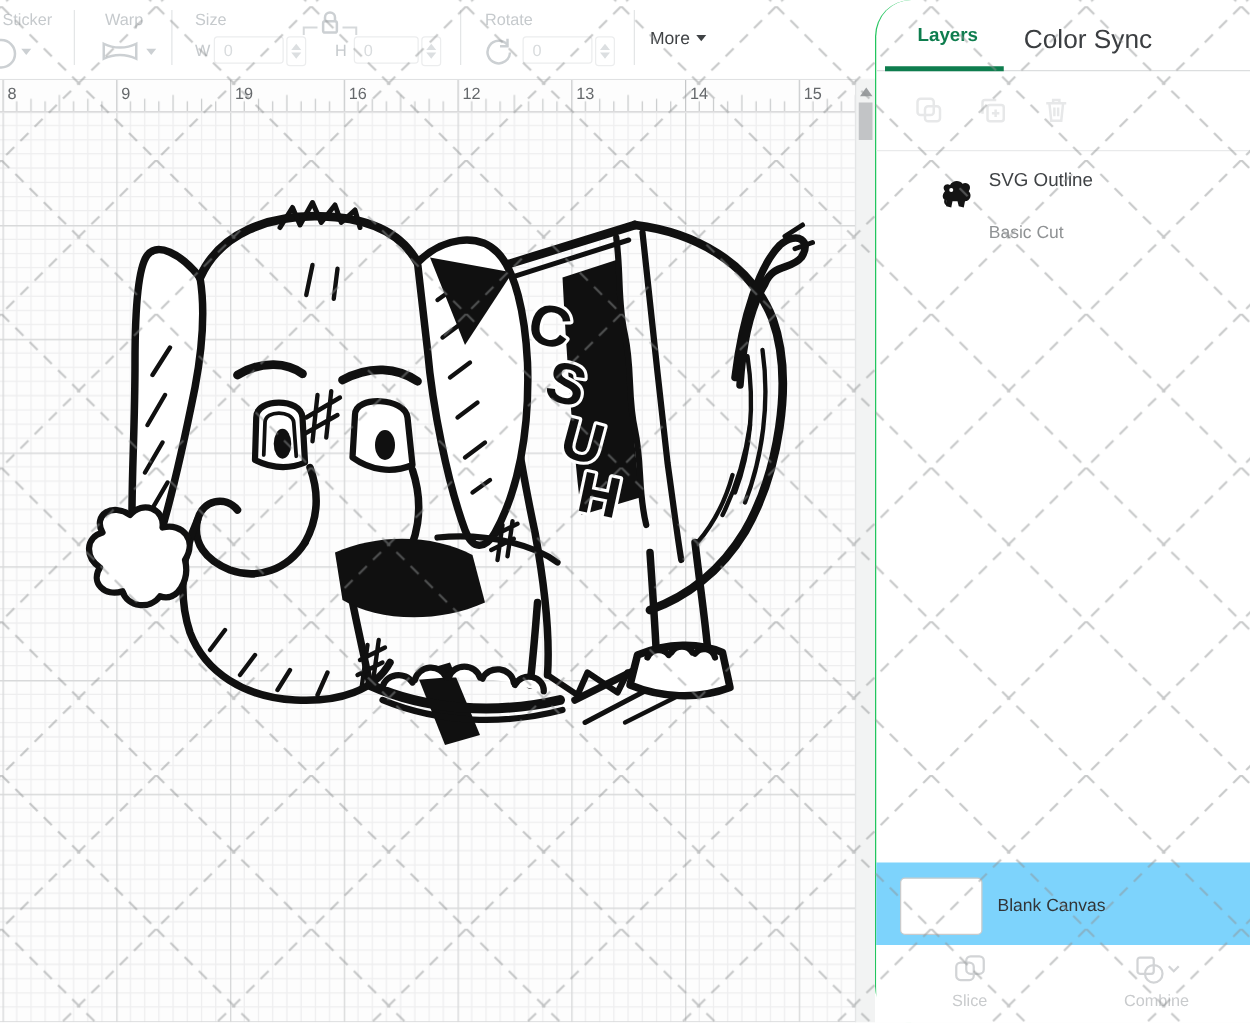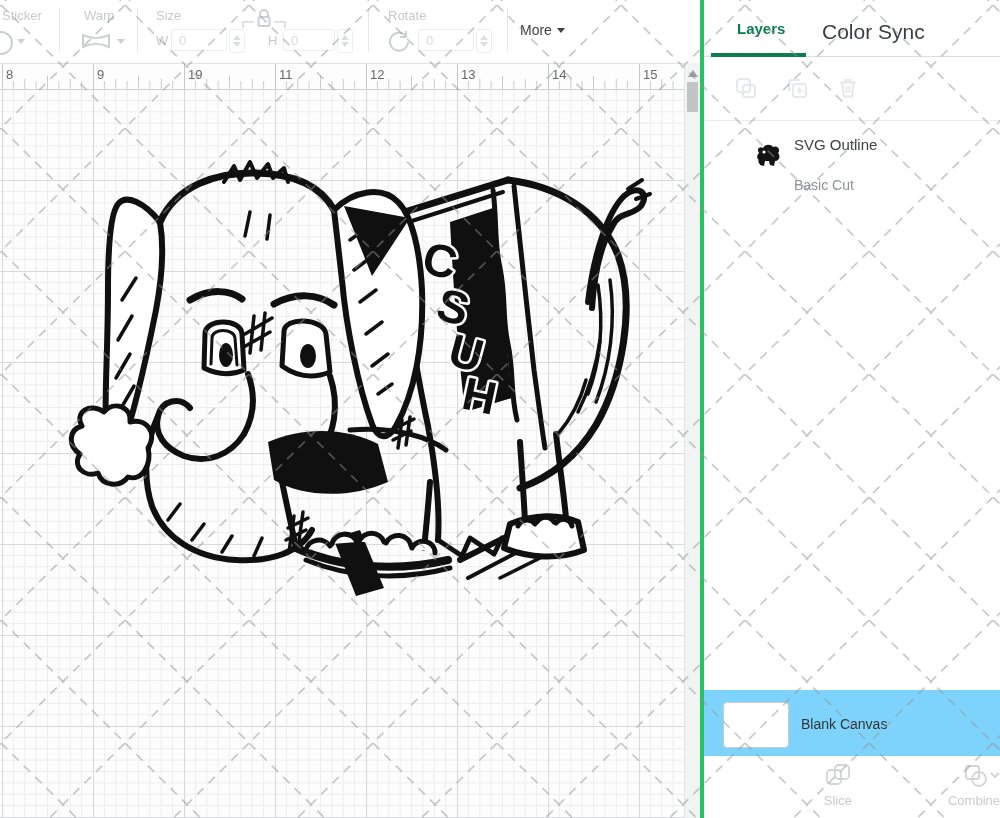--- a/index.html
+++ b/index.html
@@ -36,37 +36,37 @@
   #more-btn .car-dn{border-top-color:#3f4245;}
   #sticker-icon{position:absolute;left:-11px;top:31px;width:20px;height:20px;border:2px solid #ccd0d3;border-radius:50%;}
 
   
   #vscroll{left:684px;top:63px;width:16px;height:755px;background:#f2f3f3;border-left:1px solid #e4e5e6;box-sizing:border-box;}
   #vscroll-up{position:absolute;left:3px;top:7px;width:0;height:0;
       border-left:5px solid transparent;border-right:5px solid transparent;border-bottom:7px solid #9b9ea0;}
   #vscroll-thumb{position:absolute;left:2px;top:19px;width:11px;height:30px;background:#c2c4c6;}
 
   
-  #panel{left:700px;top:0;width:300px;height:818px;background:#fff;border-left:4px solid #22c55e;box-sizing:border-box;}
+  #panel{left:700px;top:0;width:300px;height:818px;background:#fff;border-left:1px solid #22c55e;box-sizing:border-box;border-radius:29px;}
   #tabs{position:absolute;left:0;top:0;width:100%;height:58px;}
   #tabs .rule{position:absolute;left:0;top:56px;width:100%;height:1px;background:#dcdedf;}
   #tab-layers{position:absolute;left:33px;top:20px;font-size:15px;font-weight:bold;color:#0e7d4e;cursor:pointer;}
   #tab-underline{position:absolute;left:7px;top:53px;width:95px;height:4px;background:#0e7d4e;}
   #tab-colorsync{position:absolute;left:118px;top:20px;font-size:21px;color:#3b3e41;cursor:pointer;}
   #panel-icon-row{position:absolute;left:0;top:58px;width:100%;height:63px;border-bottom:1px solid #e9eaeb;box-sizing:border-box;}
   #panel-icon-row svg{position:absolute;top:18px;}
   #layer-row{position:absolute;left:0;top:122px;width:100%;height:66px;cursor:pointer;text-decoration:underline;}
   #layer-thumb{position:absolute;left:50px;top:21px;}
   #layer-title{position:absolute;left:90px;top:14px;font-size:15px;color:#3f4245;}
   #layer-sub{position:absolute;left:90px;top:39px;font-size:14px;color:#8f9294;margin-top:16px;}
   #bg-row{position:absolute;left:0;top:690px;width:100%;height:66px;background:#7dd3fc;}
   #bg-swatch{position:absolute;left:19px;top:12px;width:66px;height:46px;background:#fff;border:1px solid #c9cbcc;border-radius:4px;box-sizing:border-box;}
   #bg-label{position:absolute;left:97px;top:26px;font-size:14px;color:#323537;}
   #actions-bar{position:absolute;left:0;top:756px;width:100%;height:62px;background:#fff;display:flex;}
-  .action{flex:1;display:flex;flex-direction:column;align-items:flex-end;padding-top:6px;cursor:default;}
+  .action{flex:1;display:flex;flex-direction:column;align-items:center;padding-top:6px;cursor:default;}
   .action .lbl{font-size:13px;color:#c9cbcd;margin-top:3px;}
 
   
   #watermark{left:0;top:0;width:1000px;height:818px;pointer-events:none;z-index:60;}
 </style>
 </head>
 <body>
 
 <div id="canvas-area" class="abs">
   <svg id="grid-svg" width="684" height="728">
@@ -177,21 +177,21 @@
         <path d="M0.5,0 V25" stroke="#c6c8c9" stroke-width="1"></path>
         <path d="M11.4,17V25 M22.8,15V25 M34.1,17V25 M56.9,17V25 M68.3,15V25 M79.6,17V25" stroke="#c9cbcc" stroke-width="1"></path>
         <path d="M45.5,12V25" stroke="#c9cbcc" stroke-width="1"></path>
       </pattern>
     </defs>
     <rect width="684" height="25" fill="url(#inchpat)"></rect>
   </svg>
   <span class="ruler-num" style="left:6px">8</span>
   <span class="ruler-num" style="left:97px">9</span>
   <span class="ruler-num" style="left:188px">19</span>
-  <span class="ruler-num" style="left:279px">11</span>
+  <span class="ruler-num" style="left:279px">16</span>
   <span class="ruler-num" style="left:370px">12</span>
   <span class="ruler-num" style="left:461px">13</span>
   <span class="ruler-num" style="left:552px">14</span>
   <span class="ruler-num" style="left:643px">15</span>
 </div>
 
 <div id="toolbar" class="abs">
   <span class="tb-label" style="left:2px;top:8px">Sticker</span>
   <div id="sticker-icon"></div>
   <div class="car-dn lt abs" style="left:17px;top:39px"></div>

